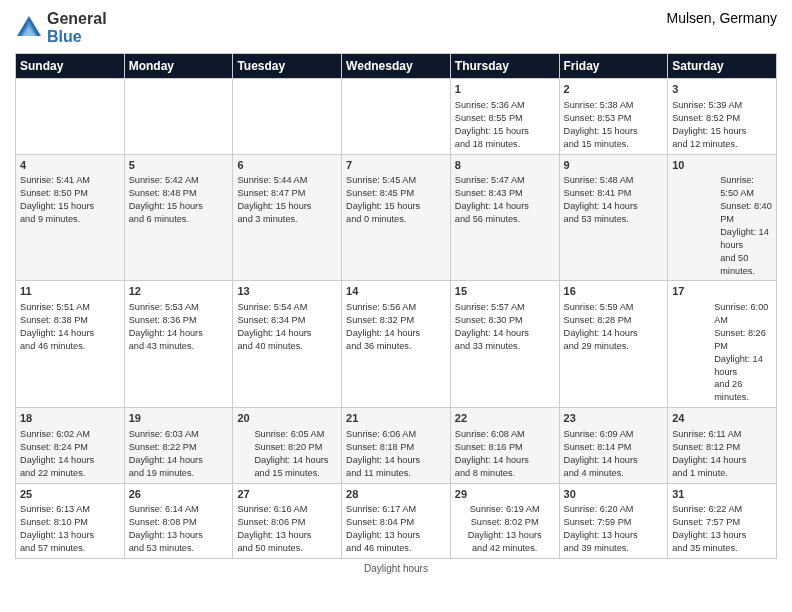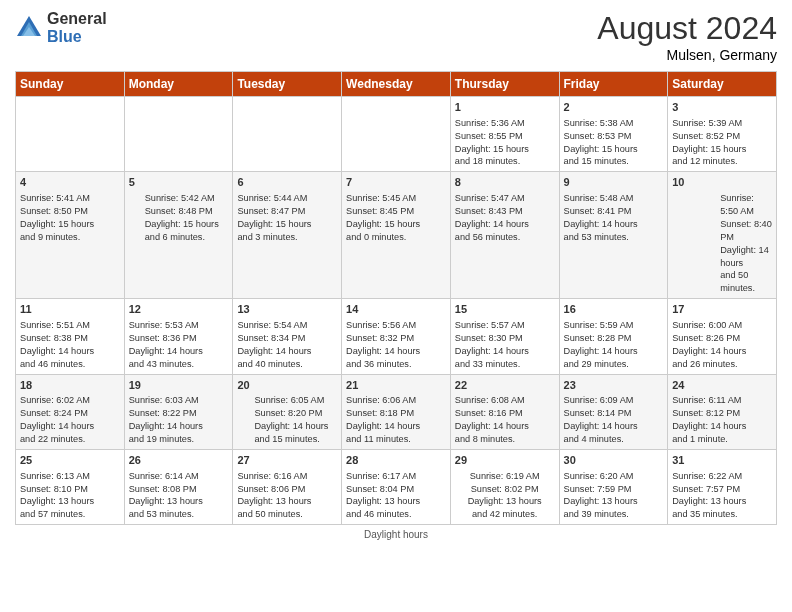--- a/index.html
+++ b/index.html
@@ -13,21 +13,21 @@
     .logo-text { display: flex; flex-direction: column; }
     .logo-icon { width: 28px; height: 28px; }
 
     .title-block { text-align: right; }
     .month-year { font-size: 32px; font-weight: normal; color: #333; }
     .location { font-size: 14px; color: #000000; }
 
     .calendar { width: 100%; border-collapse: collapse; }
 
     .calendar th {
-      background: #c2410c;
+      background: #0f172a;
       color: #fff;
       font-size: 12px;
       padding: 5px 4px;
       text-align: left;
       border: 1px solid #ccc;
     }
 
     .calendar td {
       border: 1px solid #ccc;
       vertical-align: top;
@@ -76,21 +76,20 @@
         <polygon points="14,2 26,22 2,22" fill="#2e6eb5"></polygon>
         <polygon points="14,8 22,22 6,22" fill="#5a9fd4"></polygon>
         <polygon points="14,13 20,22 8,22" fill="#87bfe8"></polygon>
       </svg>
       <div class="logo-text">
         <span style="font-size:16px;font-weight:bold;color:#333;line-height:1.1;">General</span>
         <span style="font-size:16px;font-weight:bold;color:#2e6eb5;line-height:1.1;">Blue</span>
       </div>
     </div>
     <div class="title-block">
-      <div class="month-year">August 2024</div>
       <div class="location">Mulsen, Germany</div>
     </div>
   </div>
 
   <table class="calendar">
     <thead>
       <tr>
       <th>Sunday</th>
           <th>Monday</th>
           <th>Tuesday</th>
@@ -131,21 +130,21 @@
         <tr>
           <td>
             <span class="day-num">4</span>
             <div class="day-info" style="white-space: pre-line;">Sunrise: 5:41 AM
 Sunset: 8:50 PM
 Daylight: 15 hours
 and 9 minutes.</div>
           </td>
           <td>
             <span class="day-num">5</span>
-            <div class="day-info" style="white-space: pre-line; margin-left: 16px;">Sunrise: 5:42 AM
+            <div class="day-info" style="white-space: pre-line;">Sunrise: 5:42 AM
 Sunset: 8:48 PM
 Daylight: 15 hours
 and 6 minutes.</div>
           </td>
           <td>
             <span class="day-num">6</span>
             <div class="day-info" style="white-space: pre-line;">Sunrise: 5:44 AM
 Sunset: 8:47 PM
 Daylight: 15 hours
 and 3 minutes.</div>
@@ -217,21 +216,21 @@
           </td>
           <td>
             <span class="day-num">16</span>
             <div class="day-info" style="white-space: pre-line;">Sunrise: 5:59 AM
 Sunset: 8:28 PM
 Daylight: 14 hours
 and 29 minutes.</div>
           </td>
           <td>
             <span class="day-num">17</span>
-            <div class="day-info" style="white-space: pre-line;">Sunrise: 6:00 AM
+            <div class="day-info" style="white-space: pre-line; margin-left: 42px;">Sunrise: 6:00 AM
 Sunset: 8:26 PM
 Daylight: 14 hours
 and 26 minutes.</div>
           </td>
         </tr>
         <tr>
           <td>
             <span class="day-num">18</span>
             <div class="day-info" style="white-space: pre-line;">Sunrise: 6:02 AM
 Sunset: 8:24 PM

